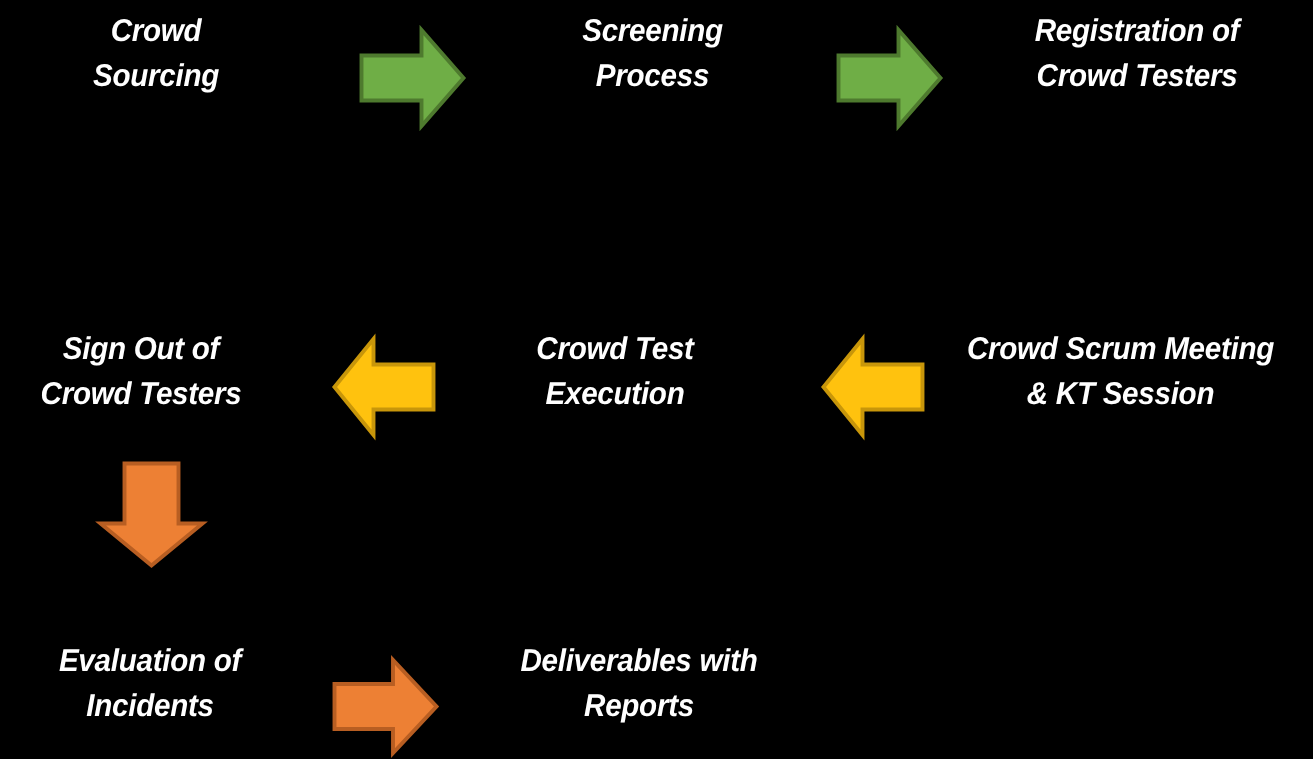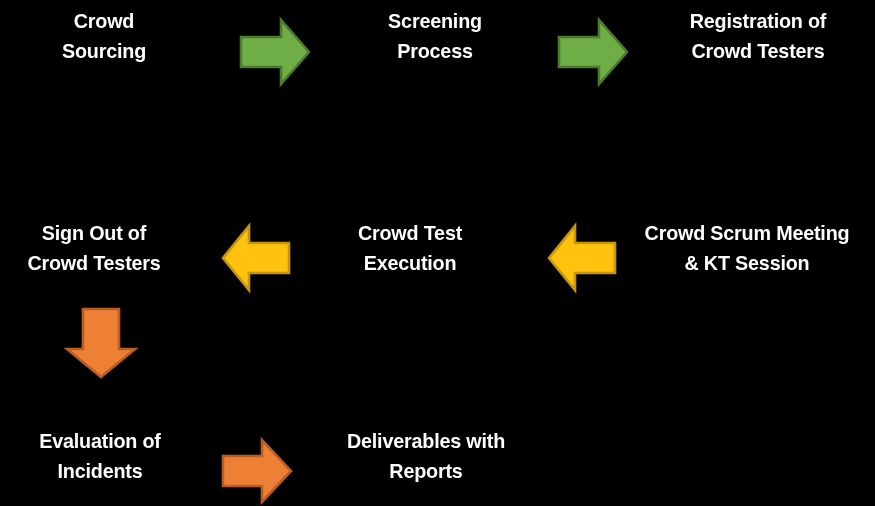--- a/index.html
+++ b/index.html
@@ -11,20 +11,21 @@
     width: 875px;
     height: 506px;
     overflow: hidden;
     font-family: "Liberation Sans", sans-serif;
   }
   #diagram {
     position: relative;
     width: 875px;
     height: 506px;
     background: #000000;
+    font-style: italic;
   }
   .node {
     position: absolute;
     color: #ffffff;
     font-family: "Liberation Sans", sans-serif;
     font-weight: bold;
     font-size: 21px;
     line-height: 1.42;
     text-align: center;
     letter-spacing: -0.2px;

